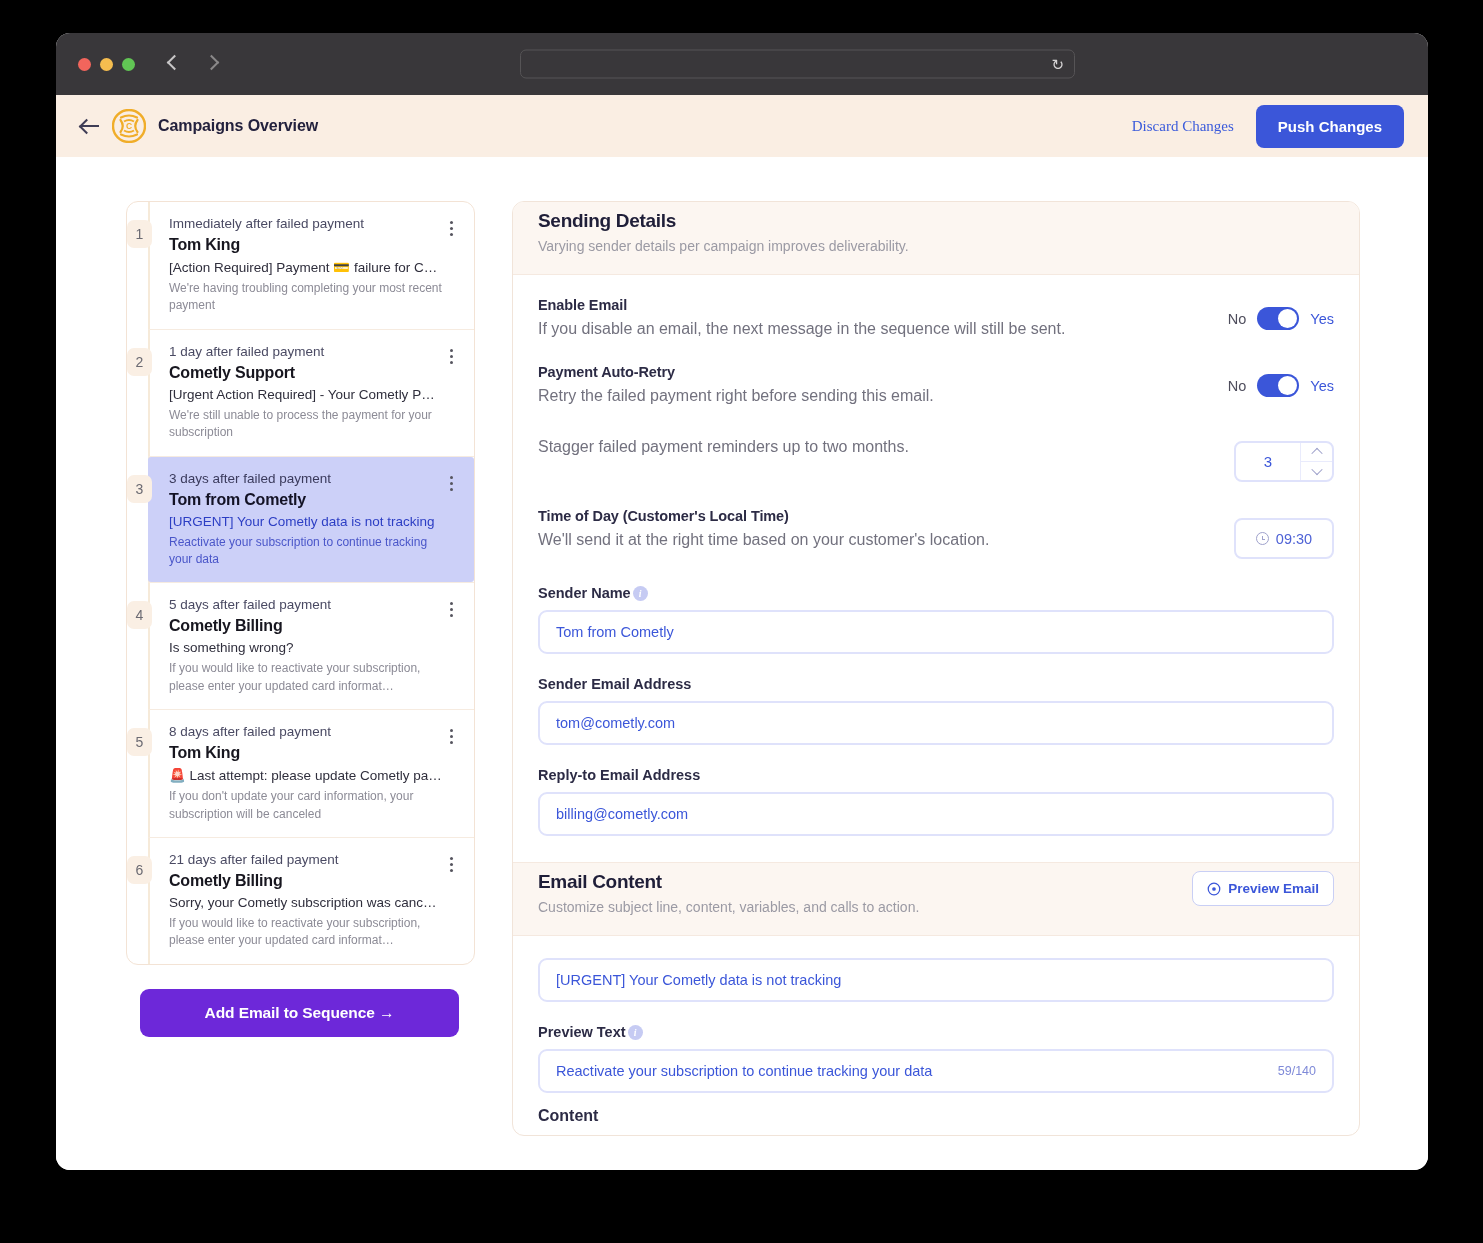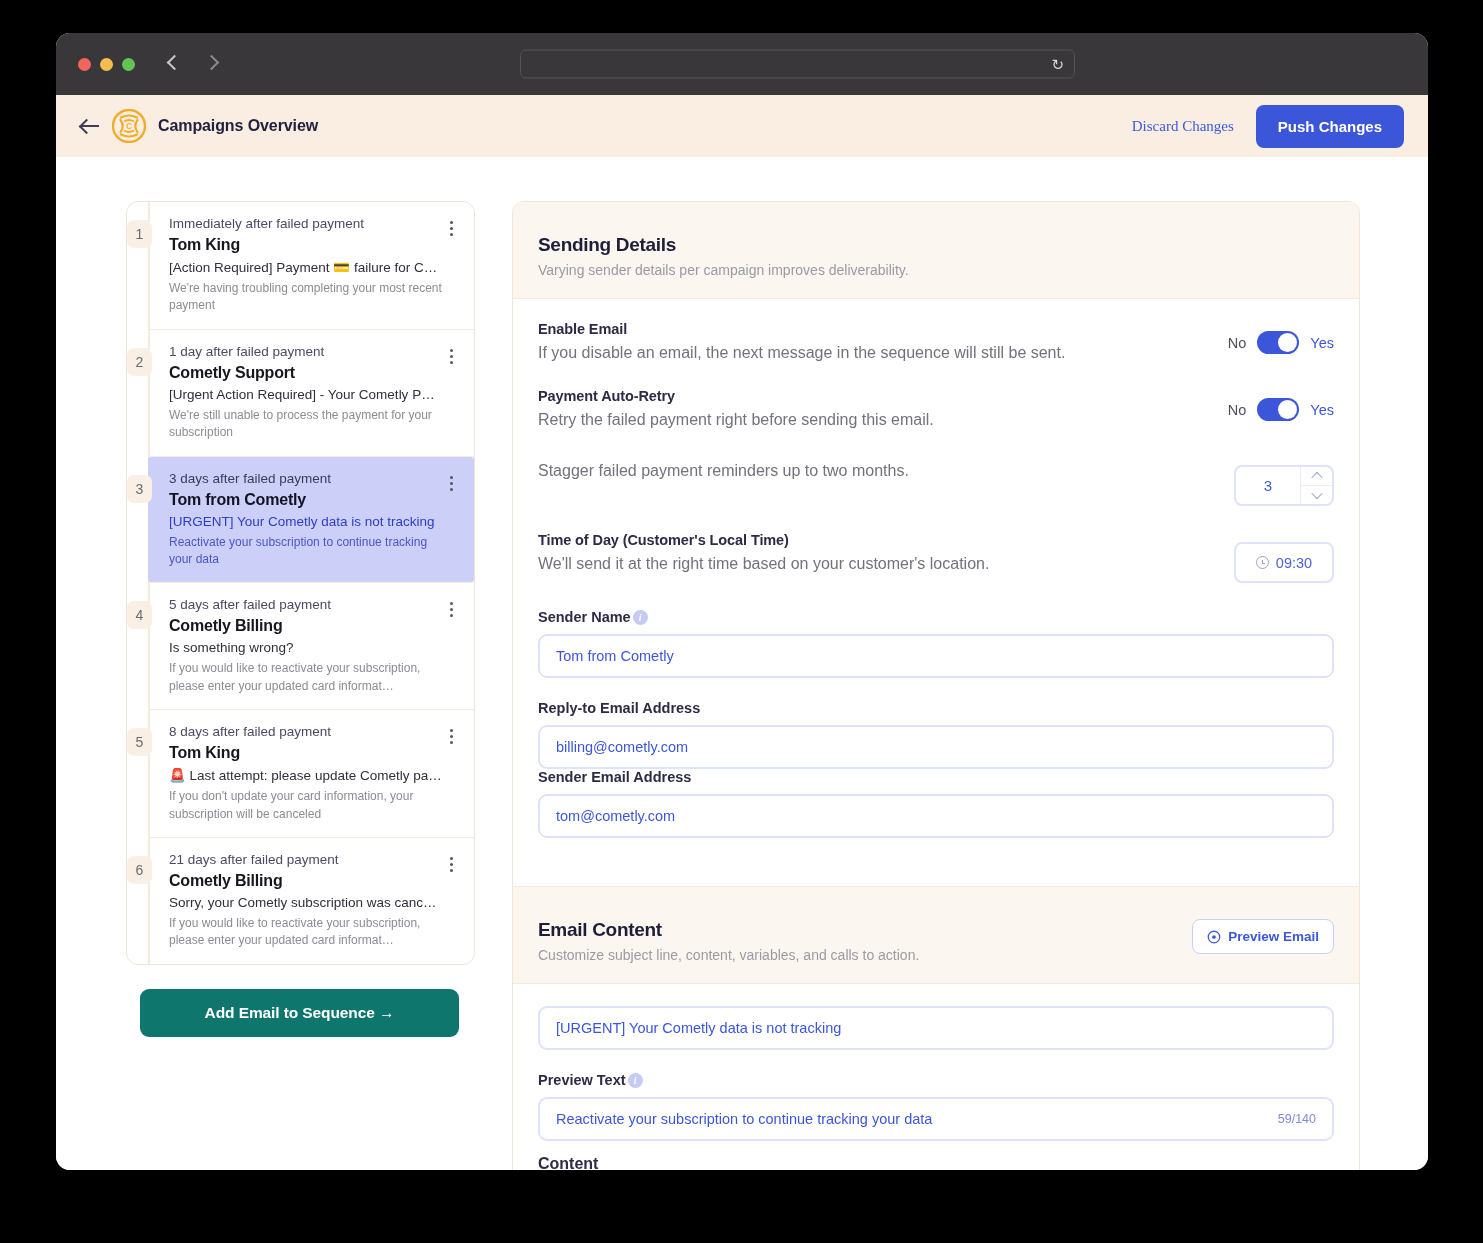--- a/index.html
+++ b/index.html
@@ -152,41 +152,41 @@
   }
   .seqitem.selected .badge { top: 18px; }
   .seqitem.selected .it-when { color: #3a3a5c; }
   .seqitem.selected .it-sender { color: #131225; }
   .seqitem.selected .it-subject { color: #2c3ec4; font-weight: 500; }
   .seqitem.selected .it-preview { color: #4a56c9; }
 
   .addbtn {
     margin-top: 24px;
     width: 319px; height: 48px;
-    background: #0f766e; color: #fff;
+    background: #6d28d9; color: #fff;
     border: none; border-radius: 9px;
     font-size: 15.5px; font-weight: 700;
     font-family: inherit; cursor: pointer;
     letter-spacing: -0.1px;
     display: block;
     margin-left: 14px;
   }
 
   
   .rightcol {
     flex: 1;
     border: 1px solid #f1e4d9;
     border-radius: 12px;
     background: #ffffff;
     overflow: hidden;
     margin-left: 23px;
   }
   .sechead {
     background: #fcf6f1;
-    padding: 32px 25px 20px 25px;
+    padding: 8px 25px 20px 25px;
     border-bottom: 1px solid #f5e9e0;
     display: flex; align-items: flex-start;
   }
   .sechead .txt { flex: 1; }
   .sec-title { font-size: 19px; font-weight: 700; color: #1f1e38; letter-spacing: -0.3px; }
   .sec-sub { font-size: 14px; color: #9b9aa4; margin-top: 6px; }
   .secbody { padding: 22px 25px 26px 25px; }
 
   .row {
     display: flex; align-items: flex-start;
@@ -503,35 +503,35 @@
             <div class="field">
               <div class="field-label">
                 <span>Sender Name</span>
                 <span class="info-ic">i</span>
               </div>
               <div class="inputbox">
                 <span class="v">Tom from Cometly</span>
               </div>
             </div>
 
+            <div class="field">
+              <div class="field-label">
+                <span>Sender Email Address</span>
+              </div>
+              <div class="inputbox">
+                <span class="v">tom@cometly.com</span>
+              </div>
+            </div>
+
             <div class="field" style="margin-bottom:0;">
               <div class="field-label">
                 <span>Reply-to Email Address</span>
               </div>
               <div class="inputbox">
                 <span class="v">billing@cometly.com</span>
-              </div>
-            </div>
-
-            <div class="field">
-              <div class="field-label">
-                <span>Sender Email Address</span>
-              </div>
-              <div class="inputbox">
-                <span class="v">tom@cometly.com</span>
               </div>
             </div>
           </div>
 
           <div class="sechead" style="border-top:1px solid #f5e9e0;">
             <div class="txt">
               <div class="sec-title">Email Content</div>
               <div class="sec-sub">Customize subject line, content, variables, and calls to action.</div>
             </div>
             <button class="previewbtn">

